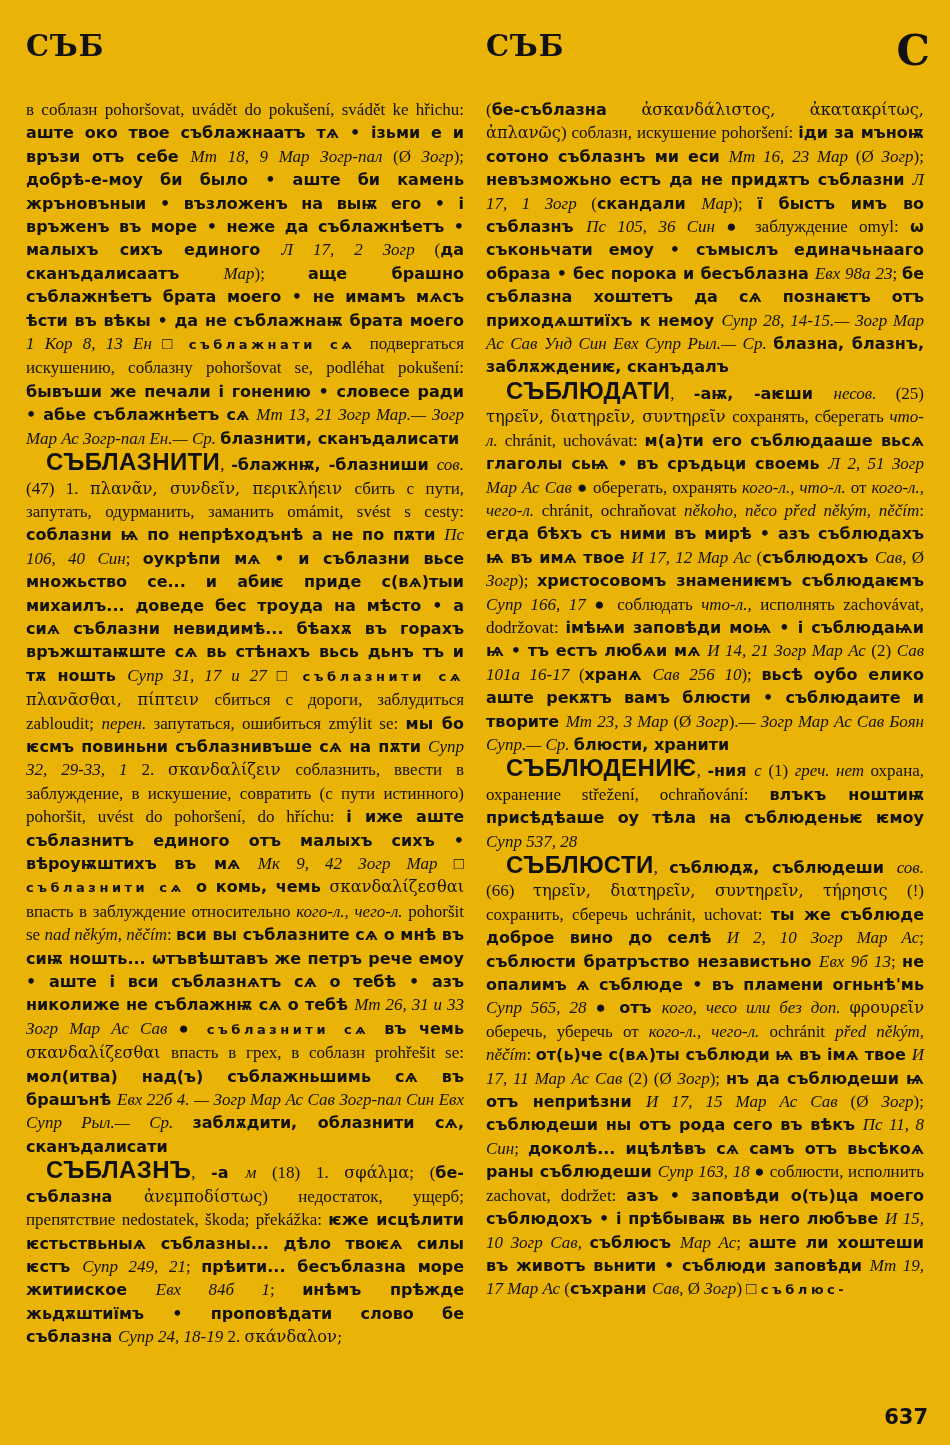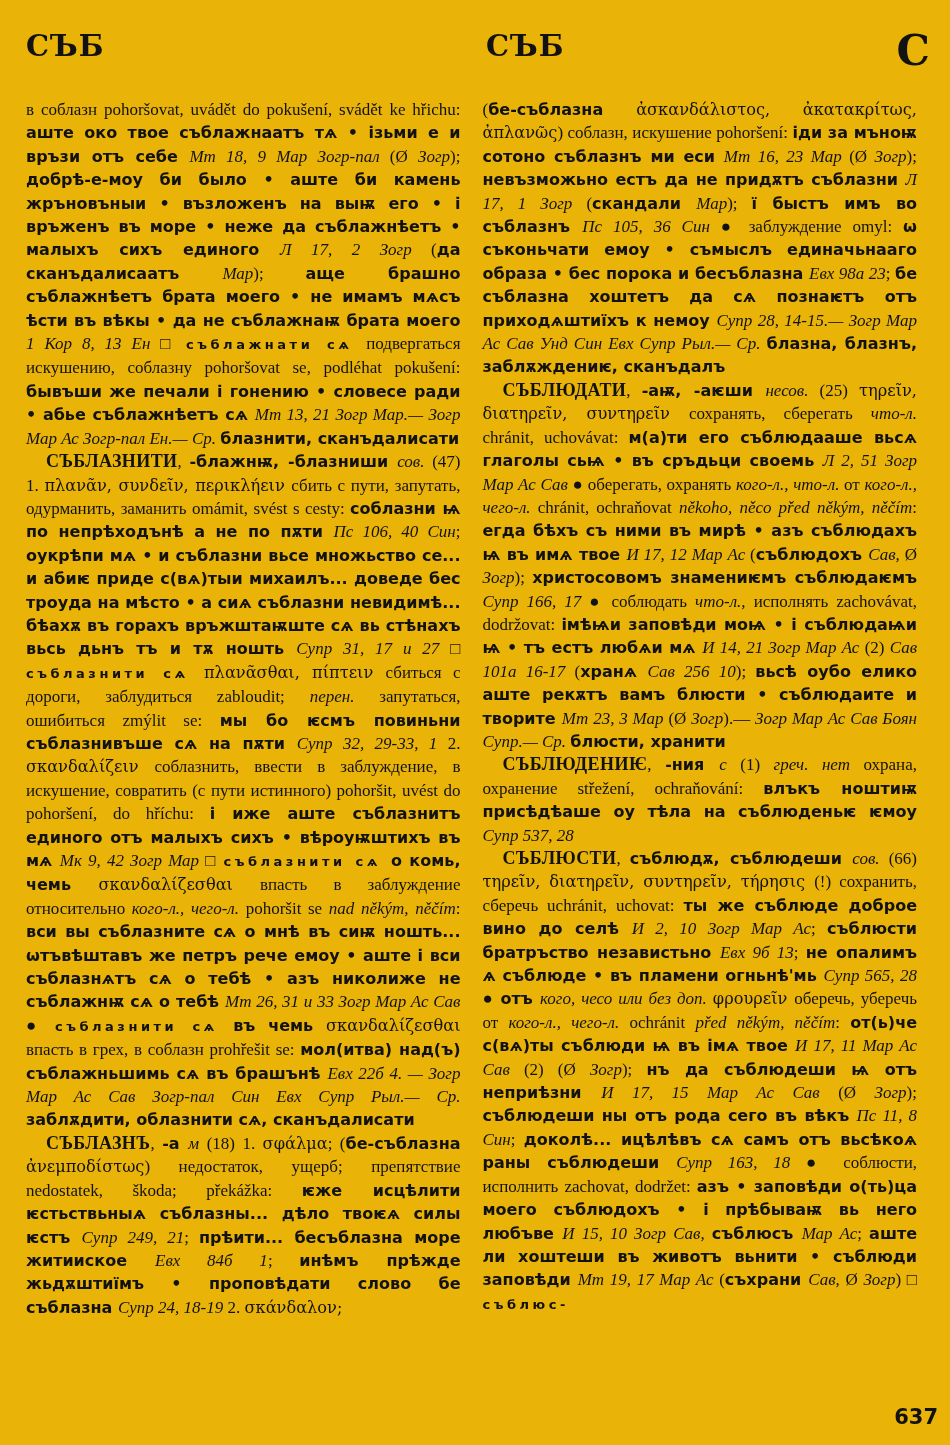--- a/index.html
+++ b/index.html
@@ -33,21 +33,21 @@
     top: 30px;
     right: 20px;
     font-family: "DejaVu Serif", serif;
     font-weight: bold;
     font-size: 42px;
     line-height: 1;
   }
   .columns {
     display: flex;
     gap: 22px;
-    padding: 18px 33px 0 26px;
+    padding: 18px 22px 0 26px;
   }
   .column {
     width: 438px;
     text-align: justify;
   }
   p.para {
     margin: 0;
     font-family: "Liberation Serif", "DejaVu Serif", serif;
     font-size: 17px;
     line-height: 23.4px;
@@ -55,34 +55,34 @@
   p.para.indent { text-indent: 20px; }
   .run-r { font-family: "Liberation Serif", "DejaVu Serif", serif; }
   .run-i { font-family: "Liberation Serif", "DejaVu Serif", serif; font-style: italic; }
   .run-o {
     font-family: "DejaVu Sans", sans-serif;
     font-weight: 700;
     font-size: 16px;
   }
   .run-g { font-family: "DejaVu Serif", serif; font-size: 16.2px; }
   .run-h {
-    font-family: Liberation Serif, serif;
+    font-family: Liberation Sans, sans-serif;
     font-weight: 700;
-    font-size: 18px;
+    font-size: 24px;
     letter-spacing: 0.4px;
   }
   .run-p {
     font-family: "DejaVu Sans", sans-serif;
     font-weight: 700;
     font-size: 13px;
     letter-spacing: 3.5px;
   }
   .page-number {
     position: absolute;
-    right: 12px;
+    right: 22px;
     bottom: 16px;
     font-family: "DejaVu Sans", sans-serif;
     font-weight: 700;
     font-size: 21px;
   }
 </style>
 </head>
 <body>
 
 <div class="page">

